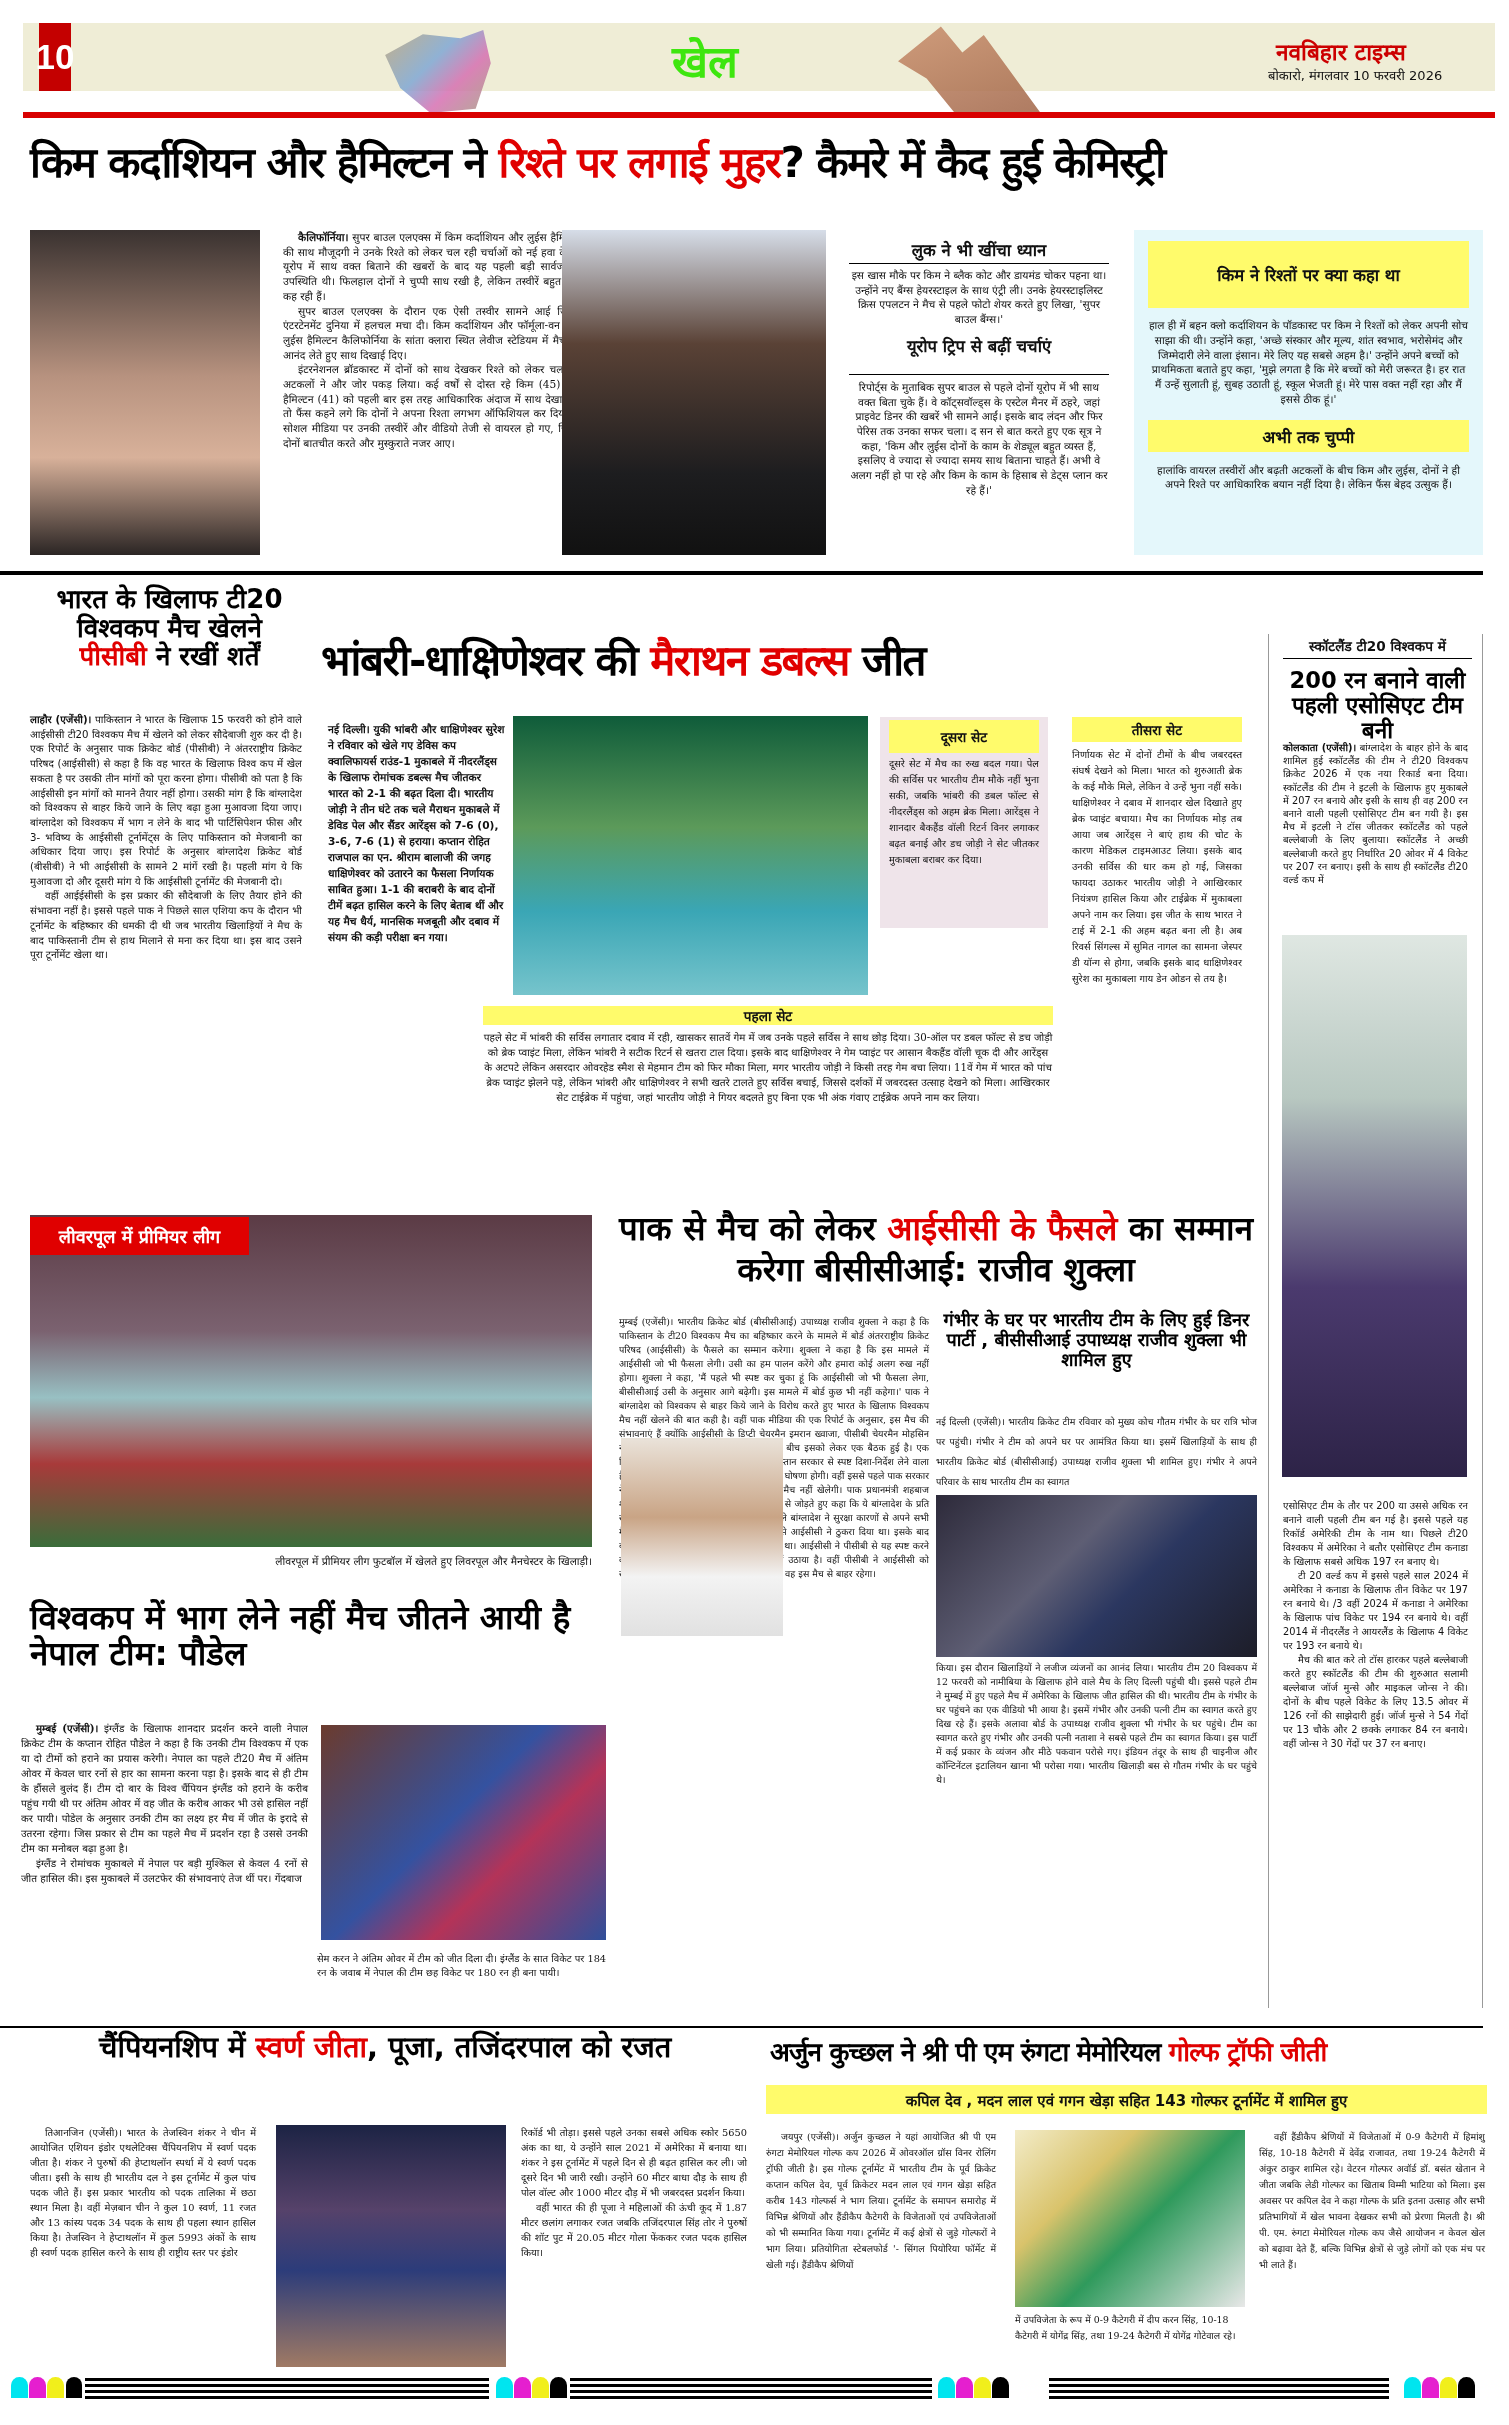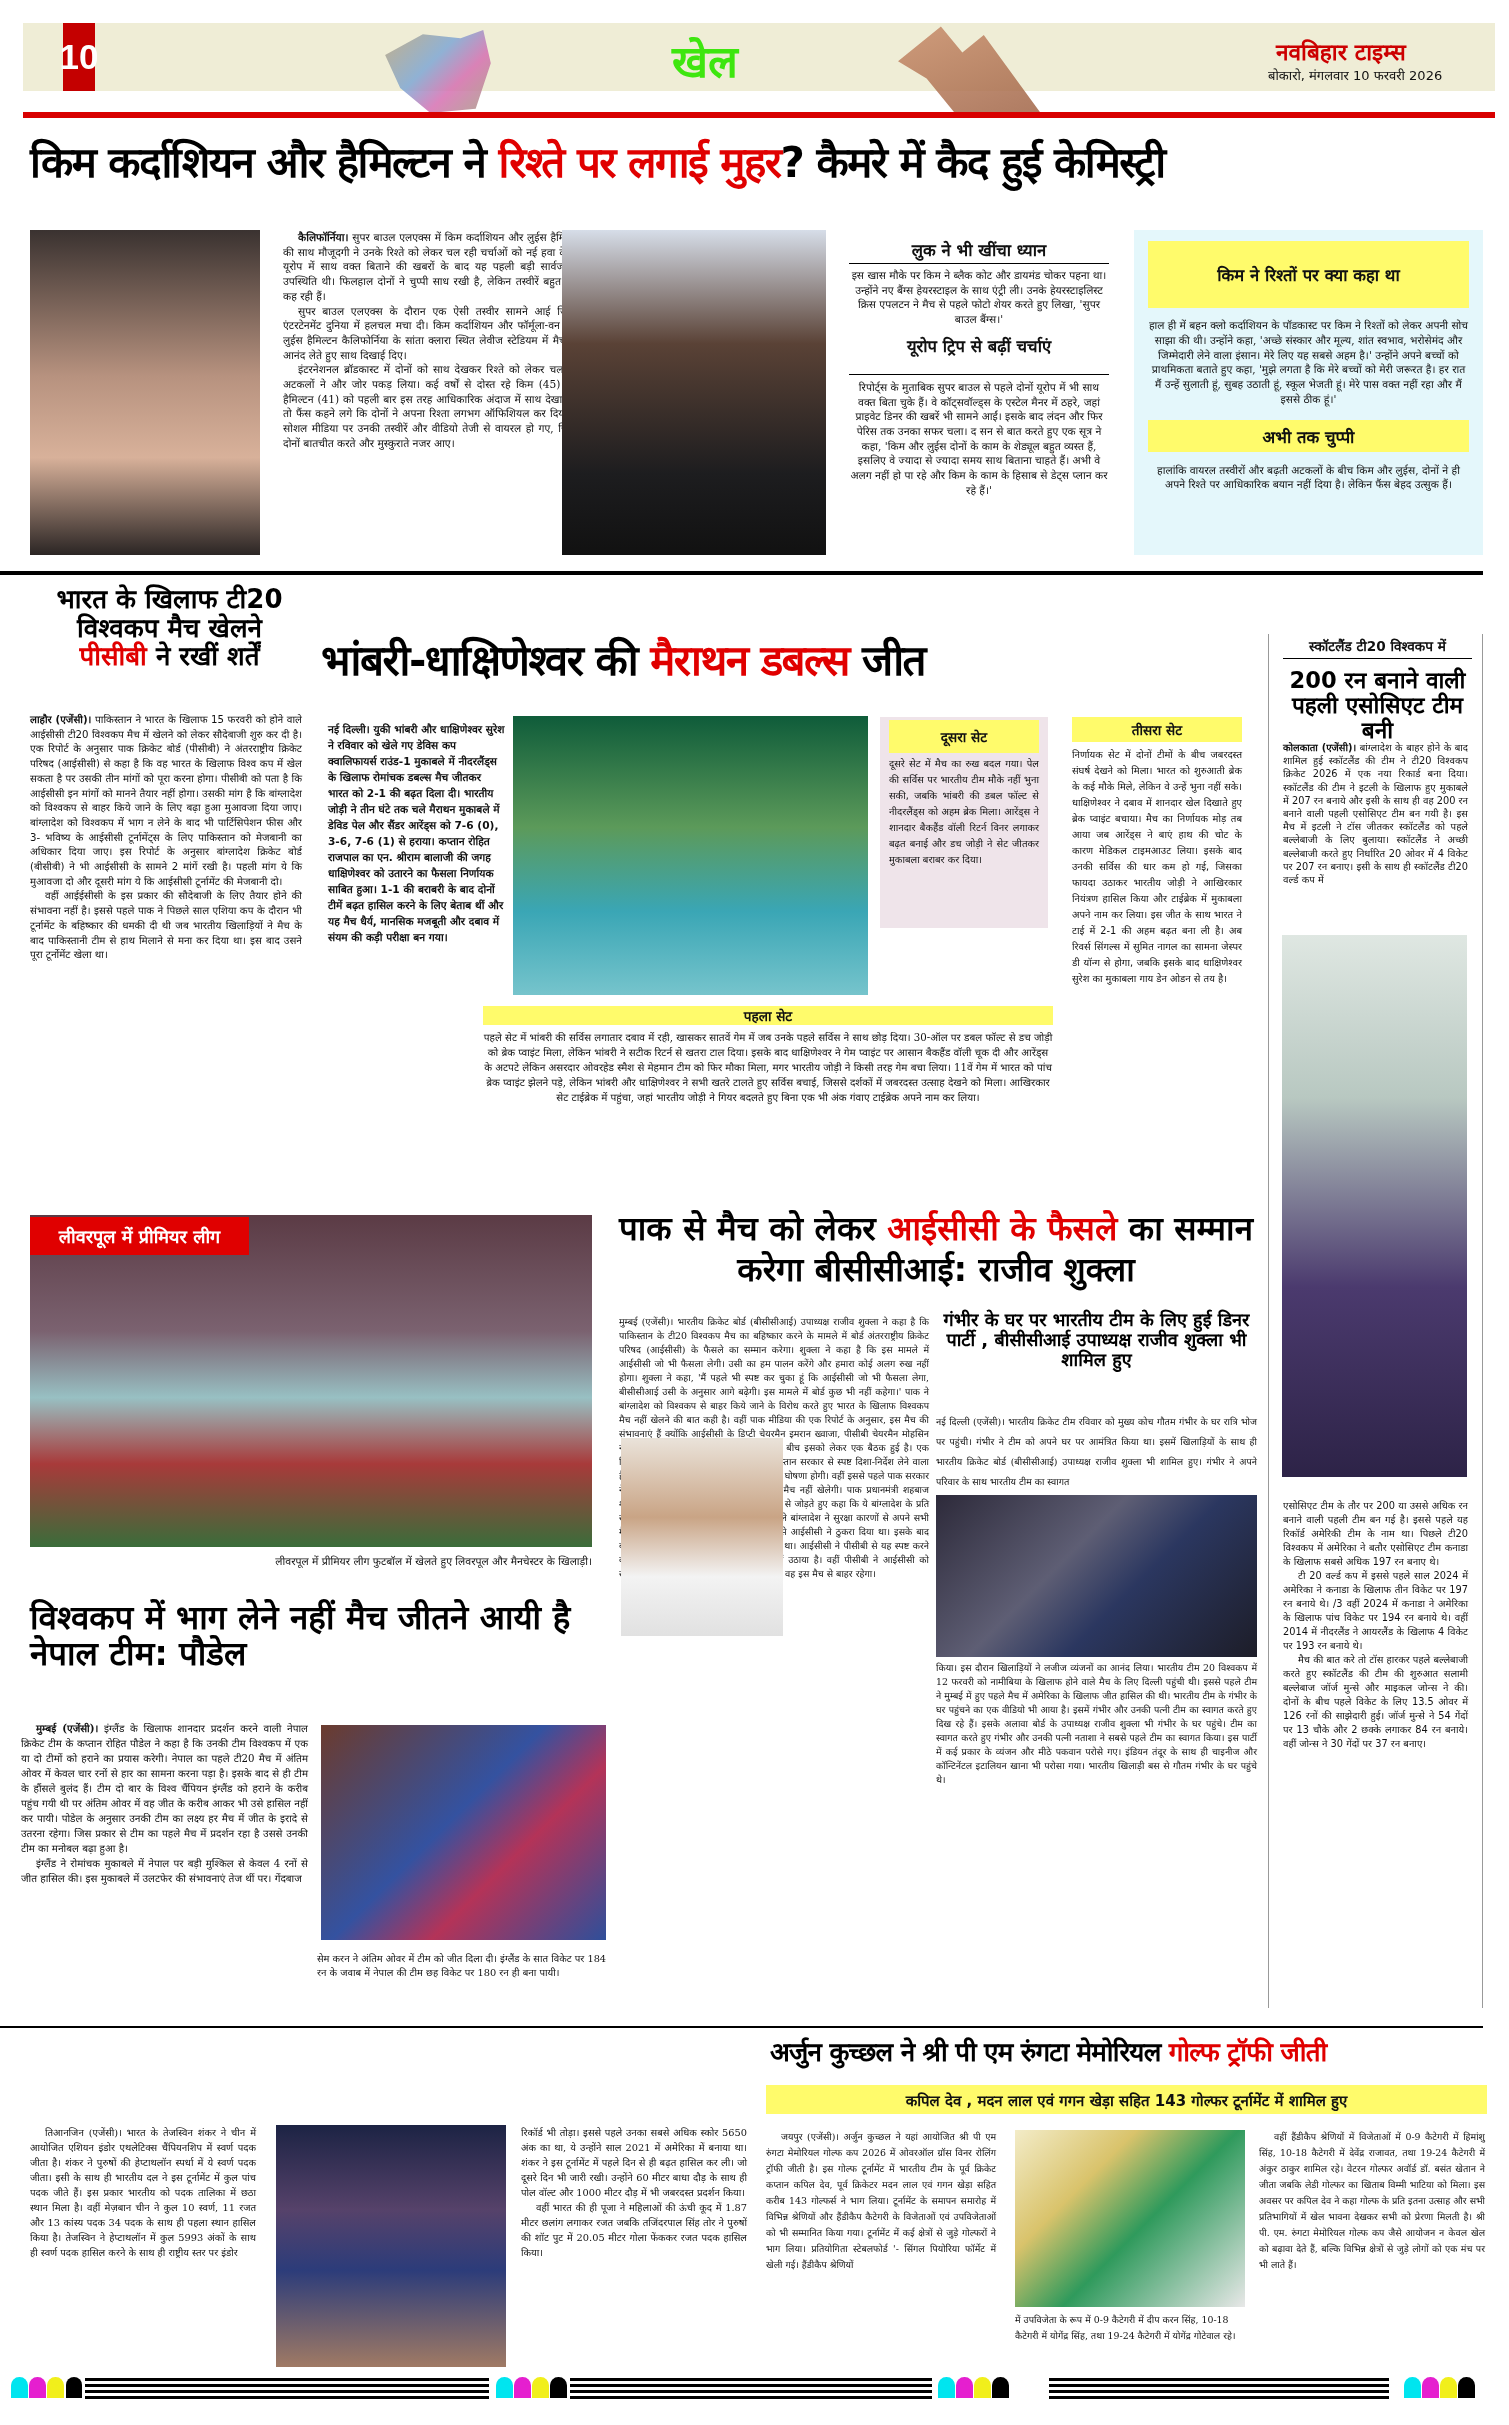--- a/index.html
+++ b/index.html
@@ -1,19 +1,19 @@
 <!DOCTYPE html>
 <html style="font-size:12px"><head>
 <meta charset="utf-8">
 <style>
   * { box-sizing: border-box; margin: 0; padding: 0; }
   body { width: 1510px; height: 2426px; background: #fff; font-family: "DejaVu Sans", sans-serif; color: #111; position: relative; overflow: hidden; }
   .abs { position: absolute; }
   .masthead { left: 22.6px; top: 22.6px; width: 1472px; height: 68px; background: #efedd6; }
-  .page-num { left: 39px; top: 22.6px; width: 32px; height: 68px; background: #c40000; color: #fff; font: bold 35px "Liberation Sans", sans-serif; display:flex; align-items:center; justify-content:center;margin-left:24px; }
+  .page-num { left: 39px; top: 22.6px; width: 32px; height: 68px; background: #c40000; color: #fff; font: bold 35px "Liberation Sans", sans-serif; display:flex; align-items:center; justify-content:center; }
   .section-title { left: 672px; top: 30px; font: bold 44px "DejaVu Sans", sans-serif; color: #3ee60f; }
   .brand { left: 1276px; top: 36px; font: bold 22.6px "DejaVu Sans", sans-serif; color: #c00; }
   .dateline { left: 1268px; top: 66px; font: 13px "DejaVu Sans", sans-serif; color: #111; }
   .redrule { left: 22.6px; top: 112px; width: 1472px; height: 6px; background: #d80000; }
   .map-art { left: 370px; top: 30px; width: 151px; height: 83px; background: linear-gradient(135deg,#c9a46a,#7fa7d4 40%,#d66fb1 60%,#8bb36a); clip-path: polygon(10% 30%,35% 5%,60% 10%,75% 0,80% 40%,70% 95%,40% 100%,20% 70%); opacity:.85;}
   .statue-art { left: 898px; top: 26.4px; width: 143px; height: 87px; background: linear-gradient(160deg,#c98d6b,#a06446); clip-path: polygon(0 40%,30% 0,45% 30%,60% 10%,80% 55%,100% 100%,40% 100%,20% 60%); opacity:.85;}
 
   .headline { font-family: "DejaVu Sans", sans-serif; font-weight: bold; color: #000; line-height: 1.1; }
   .red { color: #e00000; }
   .body-text { font-family: "DejaVu Serif", serif; font-size: 10.6px; line-height: 14.7px; text-align: justify; color: #111; }
@@ -123,20 +123,21 @@
 <div class="abs body-text" style="left:21px;top:1721px;width:287px;font-size:10.2px;line-height:15px;">
   <p style="text-indent:15px;"><b>मुम्बई (एजेंसी)।</b><span> इंग्लैंड के खिलाफ शानदार प्रदर्शन करने वाली नेपाल क्रिकेट टीम के कप्तान रोहित पौडेल ने कहा है कि उनकी टीम विश्वकप में एक या दो टीमों को हराने का प्रयास करेगी। नेपाल का पहले टी20 मैच में अंतिम ओवर में केवल चार रनों से हार का सामना करना पड़ा है। इसके बाद से ही टीम के हौंसले बुलंद हैं। टीम दो बार के विश्व चैंपियन इंग्लैंड को हराने के करीब पहुंच गयी थी पर अंतिम ओवर में वह जीत के करीब आकर भी उसे हासिल नहीं कर पायी। पोडेल के अनुसार उनकी टीम का लक्ष्य हर मैच में जीत के इरादे से उतरना रहेगा। जिस प्रकार से टीम का पहले मैच में प्रदर्शन रहा है उससे उनकी टीम का मनोबल बढ़ा हुआ है।</span></p>
   <p style="text-indent:15px;">इंग्लैंड ने रोमांचक मुकाबले में नेपाल पर बड़ी मुश्किल से केवल 4 रनों से जीत हासिल की। इस मुकाबले में उलटफेर की संभावनाएं तेज थीं पर। गेंदबाज</p>
 </div>
 <div class="abs photo" style="left:321px;top:1725px;width:285px;height:215px;background:linear-gradient(135deg,#6b3b2e,#3452a0 45%,#b43358 65%,#2f4f9a);"></div>
 <div class="abs caption" style="left:317px;top:1952px;width:291px;font-size:9.8px;line-height:14.3px;">सेम करन ने अंतिम ओवर में टीम को जीत दिला दी। इंग्लैंड के सात विकेट पर 184 रन के जवाब में नेपाल की टीम छह विकेट पर 180 रन ही बना पायी।</div>
 
 <div class="abs hr" style="left:0;top:2026px;width:1483px;height:2.3px;"></div>
 
 <div class="abs headline" style="left:22.6px;top:2032px;width:725px;font-size:29px;text-align:center;">
+  <div><span>चैंपियनशिप में </span><span class="red">स्वर्ण जीता</span><span>, पूजा, तजिंदरपाल को रजत</span></div>
 </div>
 <div class="abs body-text" style="left:30px;top:2125px;width:226px;font-size:9.8px;line-height:15px;text-indent:15px;">तिआनजिन (एजेंसी)। भारत के तेजस्विन शंकर ने चीन में आयोजित एशियन इंडोर एथलेटिक्स चैंपियनशिप में स्वर्ण पदक जीता है। शंकर ने पुरुषों की हेप्टाथलॉन स्पर्धा में ये स्वर्ण पदक जीता। इसी के साथ ही भारतीय दल ने इस टूर्नामेंट में कुल पांच पदक जीते हैं। इस प्रकार भारतीय को पदक तालिका में छठा स्थान मिला है। वहीं मेज़बान चीन ने कुल 10 स्वर्ण, 11 रजत और 13 कांस्य पदक 34 पदक के साथ ही पहला स्थान हासिल किया है। तेजस्विन ने हेप्टाथलॉन में कुल 5993 अंकों के साथ ही स्वर्ण पदक हासिल करने के साथ ही राष्ट्रीय स्तर पर इंडोर</div>
 <div class="abs photo" style="left:276px;top:2125px;width:230px;height:242px;background:linear-gradient(180deg,#1c2344,#56426a 35%,#2c3c7a 60%,#a07a64);"></div>
 <div class="abs body-text" style="left:521px;top:2125px;width:226px;font-size:9.8px;line-height:15px;">
   <p>रिकॉर्ड भी तोड़ा। इससे पहले उनका सबसे अधिक स्कोर 5650 अंक का था, ये उन्होंने साल 2021 में अमेरिका में बनाया था।शंकर ने इस टूर्नामेंट में पहले दिन से ही बढ़त हासिल कर ली। जो दूसरे दिन भी जारी रखी। उन्होंने 60 मीटर बाधा दौड़ के साथ ही पोल वॉल्ट और 1000 मीटर दौड़ में भी जबरदस्त प्रदर्शन किया।</p>
   <p style="text-indent:15px;">वहीं भारत की ही पूजा ने महिलाओं की ऊंची कूद में 1.87 मीटर छलांग लगाकर रजत जबकि तजिंदरपाल सिंह तोर ने पुरुषों की शॉट पुट में 20.05 मीटर गोला फेंककर रजत पदक हासिल किया।</p>
 </div>
 
 <div class="abs headline" style="left:770px;top:2038px;font-size:26px;white-space:nowrap;letter-spacing:-0.8px;">
   <span>अर्जुन कुच्छल ने श्री पी एम रुंगटा मेमोरियल </span><span class="red">गोल्फ ट्रॉफी जीती</span>

